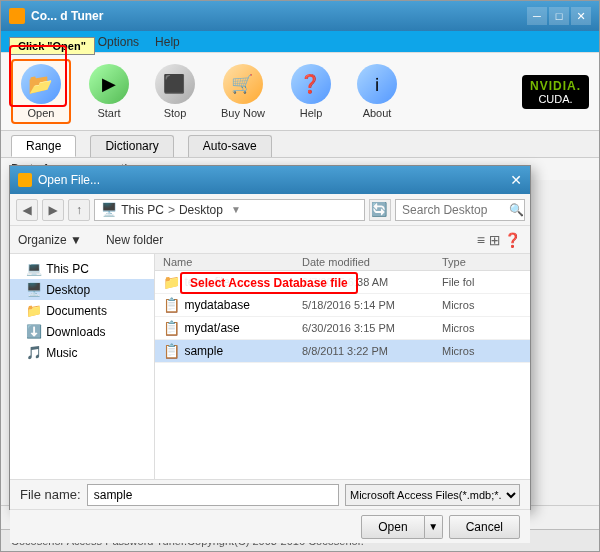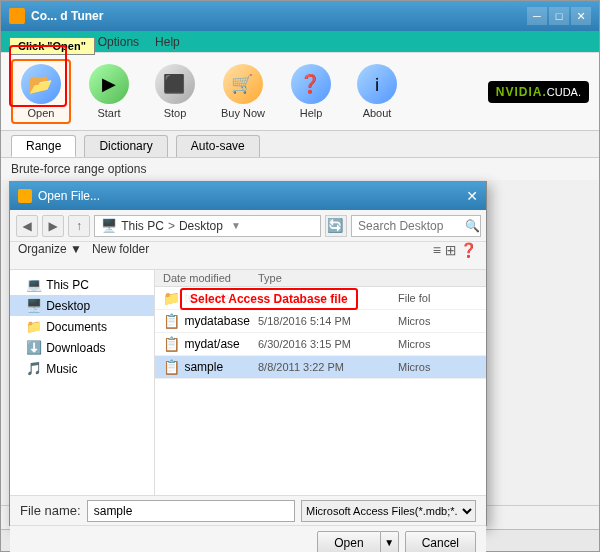--- a/index.html
+++ b/index.html
@@ -10,75 +10,75 @@
 
     
     .title-bar { background: linear-gradient(to bottom, #4a9fd4, #2d7db3); height: 30px; display: flex; align-items: center; justify-content: space-between; padding: 0 8px; }
     .title-bar-left { display: flex; align-items: center; gap: 6px; }
     .title-bar-icon { width: 16px; height: 16px; background: #ff9900; border-radius: 2px; }
     .title-bar-text { color: white; font-size: 12px; font-weight: 600; }
     .title-bar-controls { display: flex; gap: 2px; }
     .title-bar-btn { width: 20px; height: 18px; background: rgba(255,255,255,0.2); border: none; color: white; font-size: 11px; cursor: pointer; display: flex; align-items: center; justify-content: center; }
 
     
-    .menu-bar { background: #14b8a6; height: 22px; display: flex; align-items: center; padding: 0 4px; border-bottom: 1px solid #ddd; }
+    .menu-bar { background: #0ea5e9; height: 22px; display: flex; align-items: center; padding: 0 4px; border-bottom: 1px solid #ddd; }
     .menu-item { font-size: 12px; padding: 2px 8px; cursor: pointer; color: #333; }
 
     
     .toolbar { background: #f8f8f8; border-bottom: 1px solid #ccc; padding: 6px 10px; display: flex; align-items: center; gap: 10px; }
     .toolbar-btn { display: flex; flex-direction: column; align-items: center; gap: 3px; cursor: pointer; padding: 4px 8px; border: none; background: none; }
     .toolbar-btn-label { font-size: 11px; color: #333; }
     .open-btn { border: 2px solid #ff6600; border-radius: 4px; padding: 3px 8px; background: #fff8f0; }
 
     
     .icon-circle { width: 40px; height: 40px; border-radius: 50%; display: flex; align-items: center; justify-content: center; font-size: 18px; }
     .icon-open { background: linear-gradient(135deg, #a8d4ff, #5599ff); position: relative; }
     .icon-start { background: linear-gradient(135deg, #a8ffa8, #55bb55); }
     .icon-stop { background: linear-gradient(135deg, #e8e8e8, #aaaaaa); }
     .icon-buynow { background: linear-gradient(135deg, #ffe0a8, #ffaa33); }
     .icon-help { background: linear-gradient(135deg, #a8d4ff, #5599ff); }
     .icon-about { background: linear-gradient(135deg, #a8d4ff, #5599ff); }
 
     
-    .nvidia-badge { background: #000; border-radius: 4px; padding: 4px 8px; display: flex; align-items: center; }
+    .nvidia-badge { background: #000; border-radius: 4px; padding: 4px 8px; display: flex; flex-direction: column; align-items: center; }
     .nvidia-text { color: #76b900; font-size: 12px; font-weight: bold; letter-spacing: 1px; }
     .cuda-text { color: white; font-size: 11px; }
 
     
     .encrypted-row { padding: 6px 10px; display: flex; align-items: center; gap: 10px; background: #f0f0f0; }
     .encrypted-label { font-size: 12px; color: #333; white-space: nowrap; }
     .encrypted-input { flex: 1; height: 22px; border: 1px solid #aaa; padding: 0 4px; font-size: 12px; background: white; }
     .attack-label { font-size: 12px; color: #333; white-space: nowrap; }
     .attack-select { height: 22px; border: 1px solid #aaa; font-size: 12px; background: white; padding: 0 4px; min-width: 120px; }
 
     
-    .tabs-row { padding: 4px 10px 0; display: flex; gap: 8px; background: #f0f0f0; }
+    .tabs-row { padding: 4px 10px 0; display: flex; gap: 14px; background: #f0f0f0; }
     .tab { padding: 3px 14px; font-size: 12px; border: 1px solid #bbb; border-bottom: none; background: #e8e8e8; cursor: pointer; border-radius: 3px 3px 0 0; }
     .tab.active { background: white; border-bottom: 1px solid white; }
     .brute-label { padding: 4px 10px; font-size: 12px; color: #333; background: #f5f5f5; border-top: 1px solid #ccc; }
 
     
-    .dialog-overlay { position: absolute; top: 180px; left: 8px; width: 478px; height: 345px; background: white; border: 1px solid #888; box-shadow: 4px 4px 12px rgba(0,0,0,0.3); z-index: 100; }
+    .dialog-overlay { position: absolute; top: 164px; left: 8px; width: 522px; height: 345px; background: white; border: 1px solid #888; box-shadow: 4px 4px 12px rgba(0,0,0,0.3); z-index: 100; }
     .dialog-title { background: linear-gradient(to bottom, #4a9fd4, #2d7db3); height: 28px; display: flex; align-items: center; justify-content: space-between; padding: 0 8px; }
     .dialog-title-left { display: flex; align-items: center; gap: 6px; }
     .dialog-icon { width: 14px; height: 14px; background: #ffaa00; border-radius: 2px; }
     .dialog-title-text { color: white; font-size: 12px; }
     .dialog-close { color: white; font-size: 14px; cursor: pointer; background: none; border: none; }
 
     
     .address-bar { height: 32px; background: #f5f5f5; border-bottom: 1px solid #ddd; display: flex; align-items: center; padding: 0 6px; gap: 4px; }
     .nav-btn { width: 22px; height: 22px; border: 1px solid #ccc; background: #f0f0f0; cursor: pointer; display: flex; align-items: center; justify-content: center; font-size: 12px; color: #666; border-radius: 2px; }
     .address-path { flex: 1; height: 22px; border: 1px solid #bbb; background: white; font-size: 12px; padding: 0 6px; display: flex; align-items: center; gap: 4px; }
     .path-part { color: #333; font-size: 12px; }
     .path-sep { color: #666; font-size: 12px; }
     .refresh-btn { width: 22px; height: 22px; border: 1px solid #ccc; background: #f0f0f0; cursor: pointer; display: flex; align-items: center; justify-content: center; }
     .search-box { height: 22px; width: 130px; border: 1px solid #bbb; padding: 0 6px; font-size: 12px; background: white; }
 
     
-    .file-toolbar { height: 28px; background: #f5f5f5; border-bottom: 1px solid #ddd; display: flex; align-items: flex-start; padding: 0 8px; gap: 10px; }
+    .file-toolbar { height: 28px; background: #f5f5f5; border-bottom: 1px solid #ddd; display: flex; align-items: center; padding: 0 8px; gap: 24px; }
     .organize-btn { font-size: 12px; color: #333; cursor: pointer; display: flex; align-items: center; gap: 2px; }
     .new-folder-btn { font-size: 12px; color: #333; cursor: pointer; }
     .view-btns { margin-left: auto; display: flex; gap: 4px; }
     .view-btn { font-size: 14px; color: #666; cursor: pointer; }
 
     
     .file-pane { display: flex; height: 225px; }
     .nav-tree { width: 145px; border-right: 1px solid #ddd; background: white; padding: 4px 0; overflow-y: auto; font-size: 12px; }
     .tree-item { padding: 3px 8px 3px 16px; cursor: pointer; display: flex; align-items: center; gap: 4px; }
     .tree-item.selected { background: #c8def8; }
@@ -247,20 +247,21 @@
           <span class="tree-label">Downloads</span>
         </div>
         <div class="tree-item">
           <span class="tree-icon">🎵</span>
           <span class="tree-label">Music</span>
         </div>
       </div>
 
       <div class="file-list">
         <div class="file-list-header">
+          <span>Name</span>
           <span>Date modified</span>
           <span>Type</span>
         </div>
         <div class="file-row">
           <span class="file-name">
             <span class="file-icon">📁</span>
             <span>temp file</span>
           </span>
           <span class="file-date">9/7/2015 6:38 AM</span>
           <span class="file-type">File fol</span>

